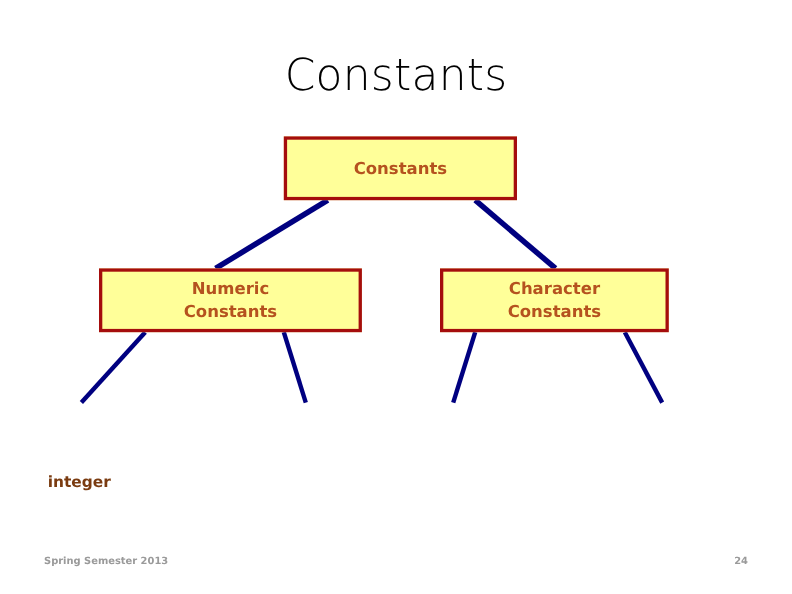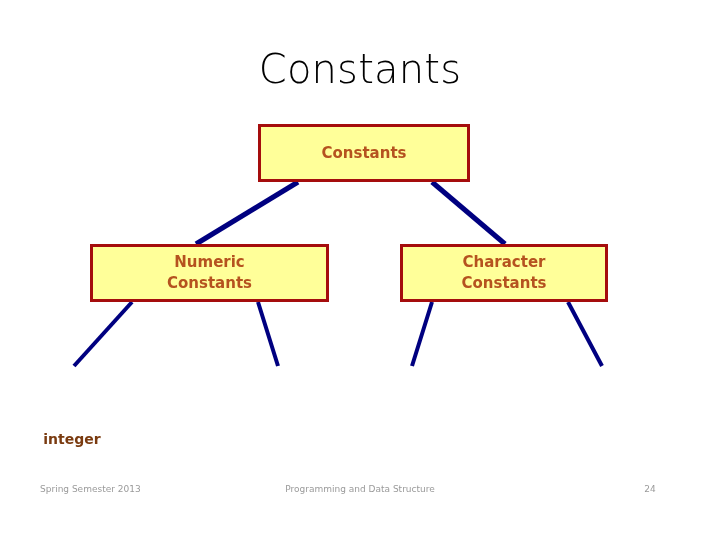--- a/index.html
+++ b/index.html
@@ -109,30 +109,30 @@
   }
   #leaf-string {
     left: 532px;
     top: 371px;
     width: 128px;
   }
 
   
   .footer-text {
     position: absolute;
-    top: 483px;
+    top: 505px;
     font-family: "DejaVu Sans", sans-serif;
     font-size: 9px;
     line-height: 12px;
     color: #9a9a9a;
-    font-weight: normal;
+    font-weight: bold;
   }
   #footer-left  { left: 40px;  text-align: left; }
   #footer-center{ left: 210px; width: 300px; text-align: center; }
-  #footer-right { left: 620px; width: 60px;  text-align: center; }
+  #footer-right { left: 620px; width: 60px;  text-align: right; }
 </style>
 </head>
 <body>
 
 <div id="slide">
 
   <div id="slide-title">Constants</div>
 
   <svg id="connectors" viewBox="0 0 720 540" xmlns="http://www.w3.org/2000/svg">
 
@@ -157,17 +157,16 @@
   <div class="node-box" id="box-character">Character
 Constants</div>
 
   <div class="leaf-label" id="leaf-integer">integer</div>
 
 
 
 
   <div class="footer-text" id="footer-left">Spring Semester 2013</div>
 
-  <div class="footer-text" id="footer-center">Programming and Data Structure</div>
 
   <div class="footer-text" id="footer-right">24</div>
 
 </div>
 
 </body></html>

